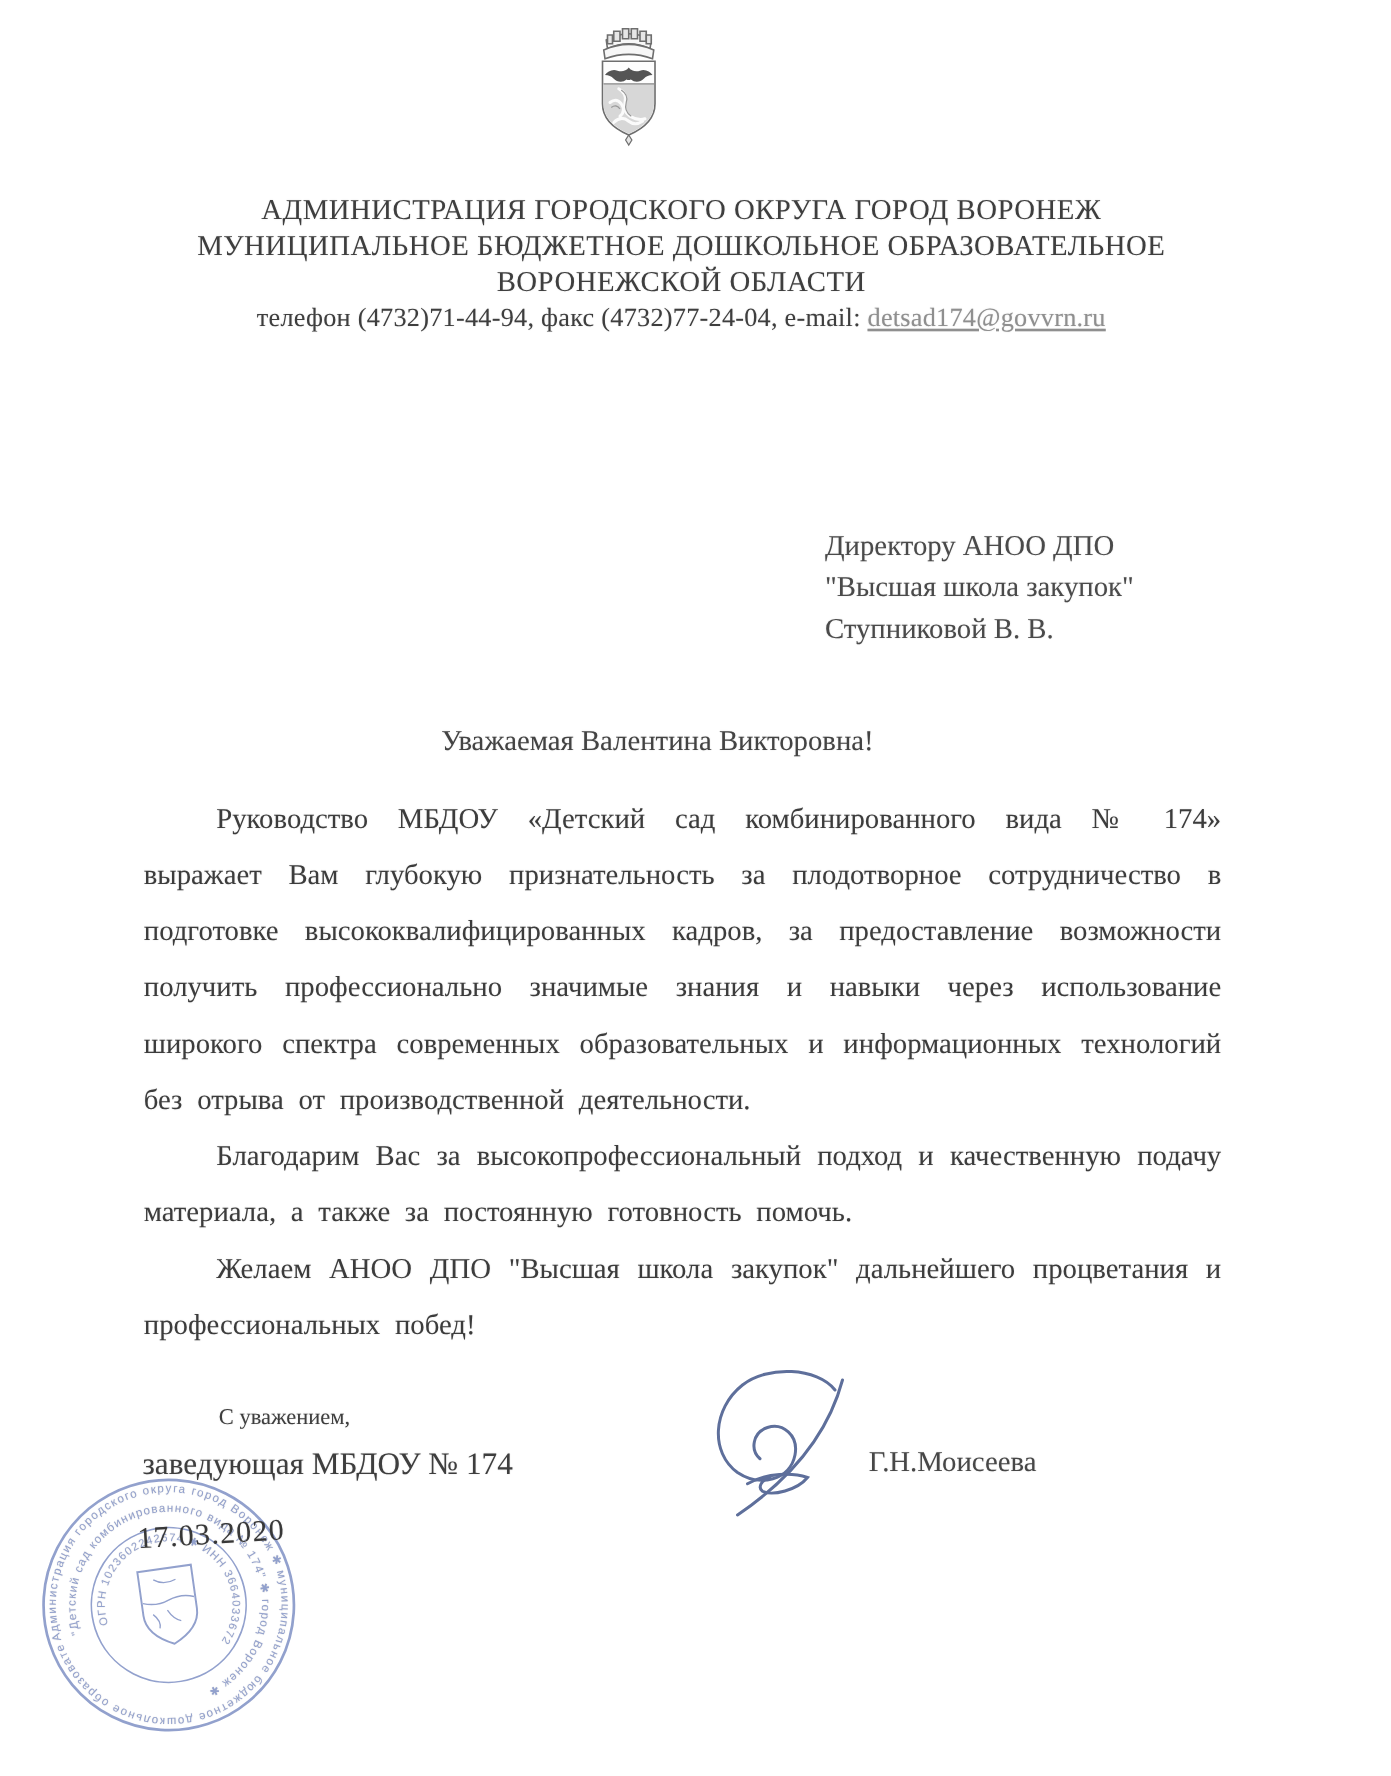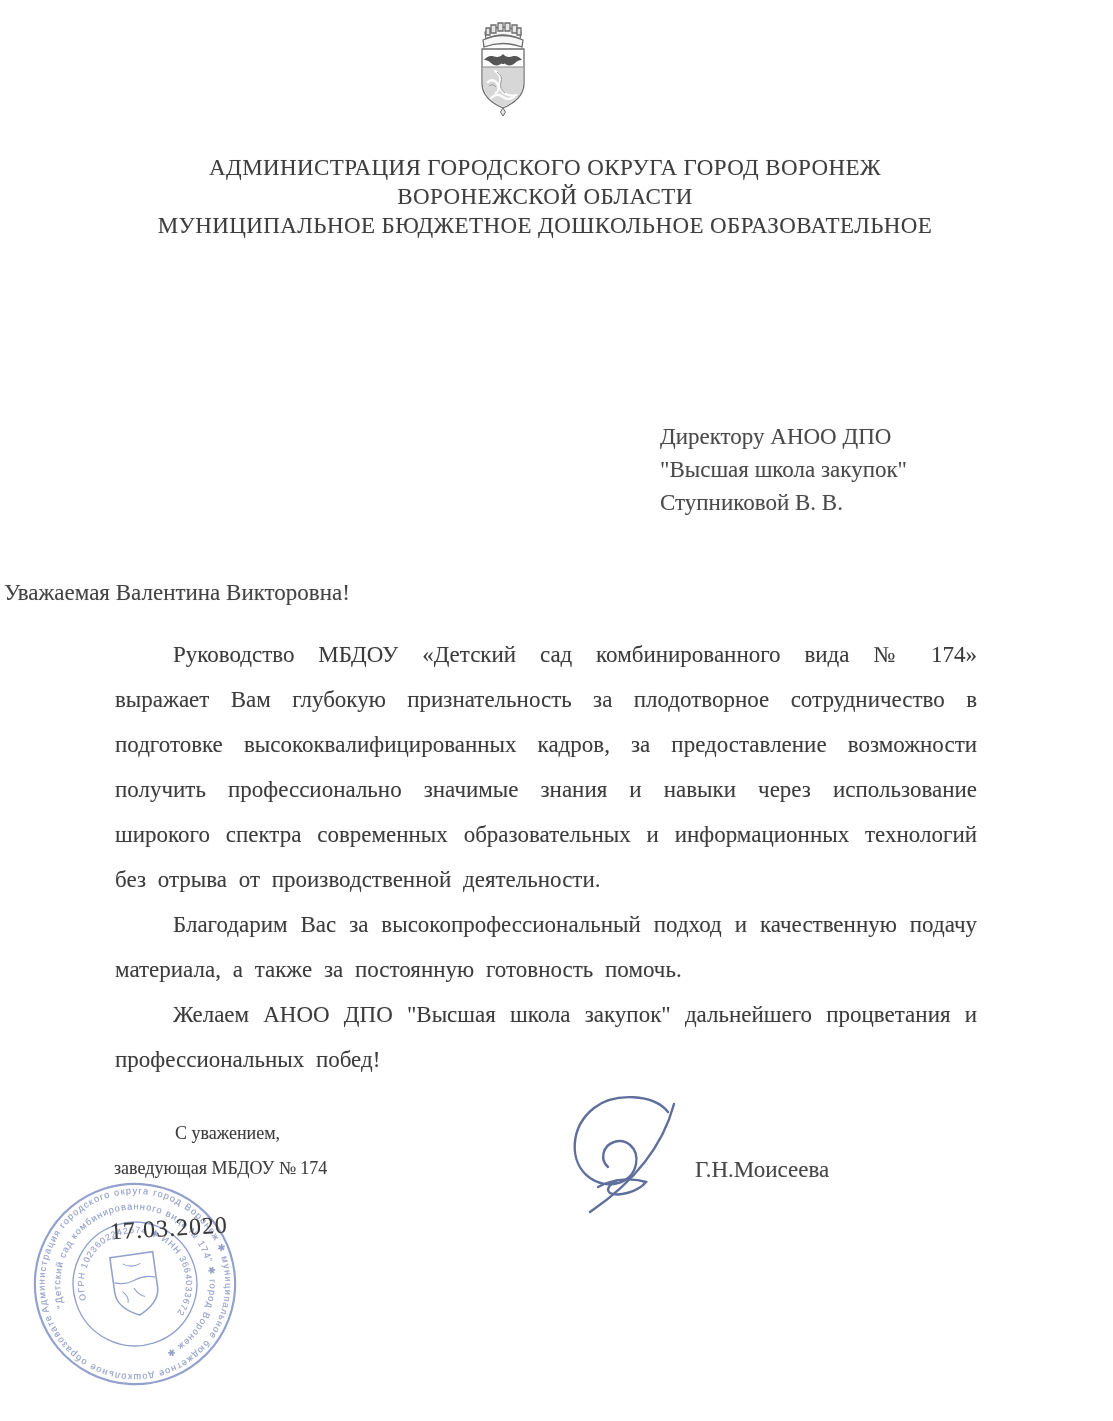--- a/index.html
+++ b/index.html
@@ -24,33 +24,33 @@
   .email{
     color:#8f8f8f;text-decoration:underline;cursor:pointer;
   }
   
   .addressee{
     position:absolute;left:660px;top:420px;width:330px;
     text-align:left;font-size:23px;line-height:33px;color:#4a4a4a;
   }
   
   .salutation{
-    position:absolute;left:4px;top:580px;width:1020px;
-    font-size:23px;color:#434343;
+    position:absolute;left:16px;top:580px;width:1020px;
+    text-align:center;font-size:23px;color:#434343;
   }
   
   .body-text{
     position:absolute;left:115px;top:632px;width:862px;
     font-size:23px;line-height:45px;text-align:justify;
     word-spacing:6px;color:#3c3c3c;
   }
   .body-text p{margin:0;text-indent:58px;}
   
   .closing{position:absolute;left:175px;top:1123px;font-size:18px;}
-  .signer-title{position:absolute;left:114px;top:1158px;font-size:18px;}
+  .signer-title{position:absolute;left:114px;top:1158px;font-size:25px;}
   .signer-name{position:absolute;left:695px;top:1157px;font-size:23px;color:#474747;}
   .sig-svg{position:absolute;left:556px;top:1090px;width:142px;height:128px;z-index:4;}
   .date{
     position:absolute;left:110px;top:1215px;font-size:24px;color:#383838;
     transform:rotate(-3.5deg);z-index:5;letter-spacing:1px;
   }
   
   .stamp{position:absolute;left:22px;top:1176px;width:226px;height:216px;z-index:2;opacity:.85;}
   .stamp text{font-family:"Liberation Sans","DejaVu Sans",sans-serif;}
 </style>
@@ -91,22 +91,23 @@
       <g stroke="#9a9a9a" stroke-width="1" fill="none">
         <path d="M26,56 q6,4 4,10 q-2,7 4,11"></path>
         <path d="M18,70 q4,-3 7,1"></path>
       </g>
       <path d="M32,92 l2.5,4 l-2.5,4 l-2.5,-4 z" fill="#e6e6e6" stroke="#6e6e6e" stroke-width="1"></path>
     </svg>
   </div>
 
   <div class="org-block">
     <div class="org-line">АДМИНИСТРАЦИЯ ГОРОДСКОГО ОКРУГА ГОРОД ВОРОНЕЖ</div>
+    <div class="org-line">МУНИЦИПАЛЬНОЕ БЮДЖЕТНОЕ ДОШКОЛЬНОЕ ОБРАЗОВАТЕЛЬНОЕ</div>
     <div class="org-line">ВОРОНЕЖСКОЙ ОБЛАСТИ</div>
-    <div class="org-line">МУНИЦИПАЛЬНОЕ БЮДЖЕТНОЕ ДОШКОЛЬНОЕ ОБРАЗОВАТЕЛЬНОЕ</div>
+    <div class="addr-line"><span>телефон (4732)71-44-94, факс (4732)77-24-04, e-mail: </span><a class="email">detsad174@govvrn.ru</a></div>
   </div>
 
   <div class="addressee">
     <div>Директору АНОО ДПО</div>
     <div>"Высшая школа закупок"</div>
     <div>Ступниковой В. В.</div>
   </div>
 
   <div class="salutation">Уважаемая Валентина Викторовна!</div>
 

